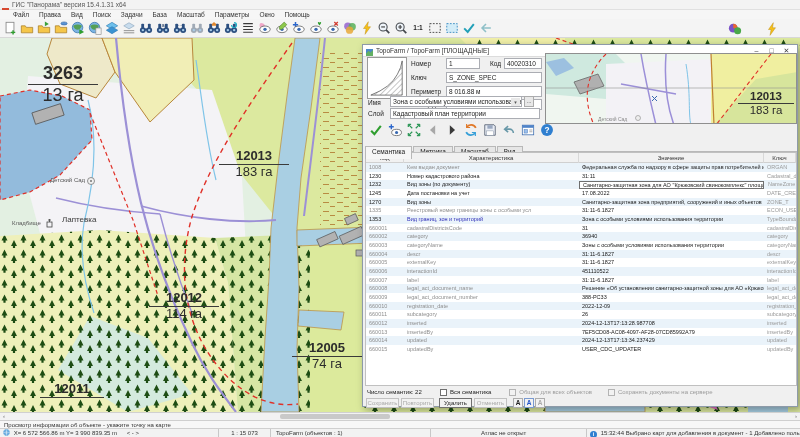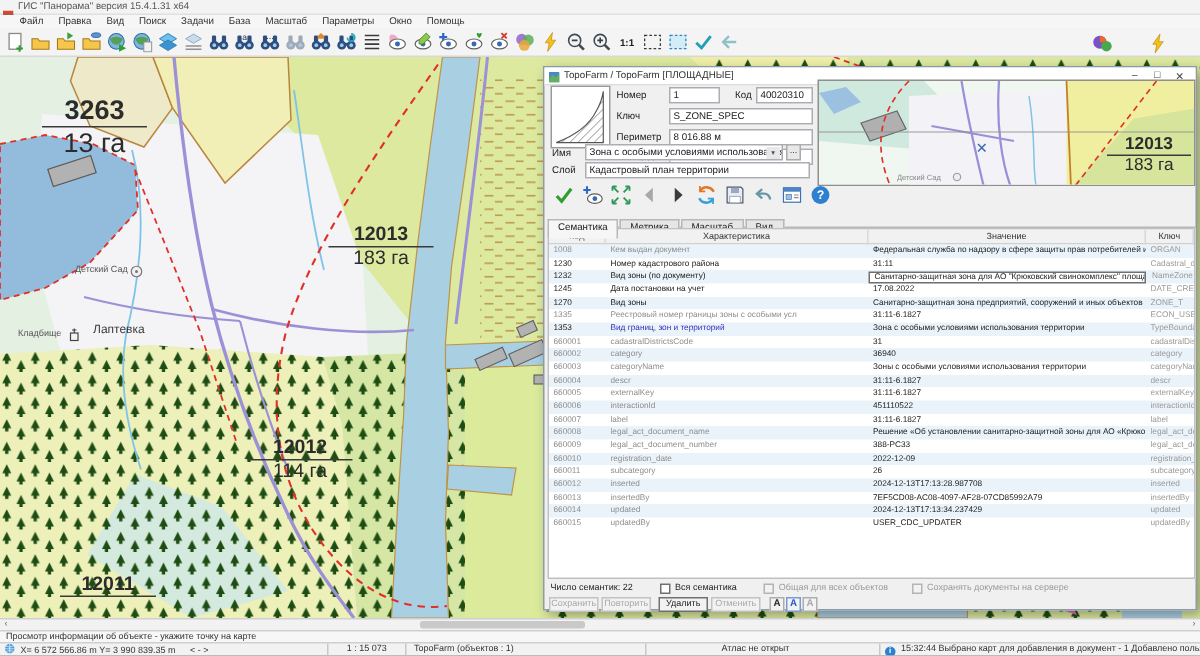--- a/index.html
+++ b/index.html
@@ -423,23 +423,27 @@
 
     
     <div class="plabel" style="left:28px;top:25px;width:70px;font-size:18px;">
       <span class="num">3263</span>
         <span class="ar">13 га</span>
     </div>
     <div class="plabel" style="left:219px;top:111px;width:70px;font-size:13px;">
       <span class="num">12013</span>
         <span class="ar">183 га</span>
     </div>
-    <div class="plabel" style="left:165px;top:253px;width:70px;font-size:13px;">
+    <div class="plabel" style="left:149px;top:253px;width:70px;font-size:13px;">
       <span class="num">12012</span>
         <span class="ar">114 га</span>
+    </div>
+    <div class="plabel" style="left:292px;top:303px;width:70px;font-size:13px;">
+      <span class="num">12005</span>
+        <span class="ar">74 га</span>
     </div>
     <div class="plabel" style="left:40px;top:344px;width:64px;font-size:13px;">
       <span class="num">12011</span>
     </div>
     
     <div class="place" style="left:62px;top:149px;font-size:8px;font-weight:normal;color:#3a3a3a;margin-top:28px;">Лаптевка</div>
     <div class="place" style="left:50px;top:139px;font-size:6px;">Детский Сад</div>
     <div class="place" style="left:12px;top:182px;font-size:6px;">Кладбище</div>
   </div>
 

